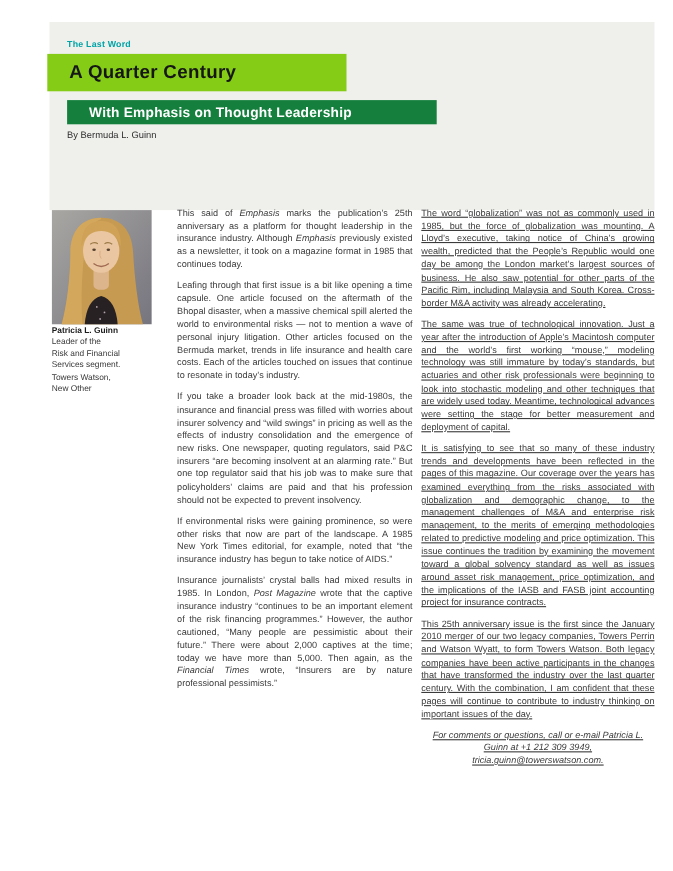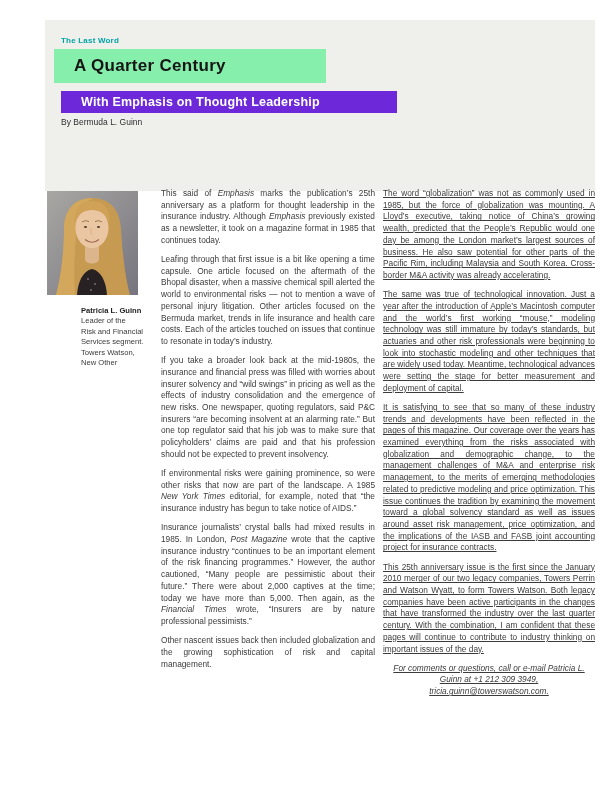--- a/index.html
+++ b/index.html
@@ -1,30 +1,30 @@
 <!DOCTYPE html>
 <html><head>
 <meta charset="utf-8">
 <style>
   html,body{margin:0;padding:0;background:#ffffff;}
   .page{position:relative;width:612px;height:712px;background:#ffffff;overflow:hidden;
         font-family:"Liberation Sans",sans-serif;-webkit-font-smoothing:antialiased;}
   .band{position:absolute;left:45px;top:20px;width:550px;height:171px;background:#efefec;}
   .kicker{position:absolute;left:61px;top:36px;font-size:8px;font-weight:bold;
           color:#00a4a6;letter-spacing:0.2px;}
-  .title-box{position:absolute;left:54px;top:49px;width:272px;height:34px;background:#86efac;
+  .title-box{position:absolute;left:43px;top:49px;width:272px;height:34px;background:#84cc16;
              display:flex;align-items:center;padding-left:20px;box-sizing:border-box;}
   .title-box span{font-size:17px;font-weight:bold;color:#161616;letter-spacing:0.3px;}
-  .subtitle-box{position:absolute;left:61px;top:91px;width:336px;height:22px;background:#6d28d9;
+  .subtitle-box{position:absolute;left:61px;top:91px;width:336px;height:22px;background:#15803d;
                 display:flex;align-items:center;padding-left:20px;box-sizing:border-box;}
   .subtitle-box span{font-size:12.5px;font-weight:bold;color:#ffffff;letter-spacing:0.2px;}
   .byline{position:absolute;left:61px;top:117px;font-size:8.5px;color:#2f2f2f;}
   .portrait{position:absolute;left:47px;top:191px;width:91px;height:104px;margin:0;}
-  .caption{position:absolute;left:47px;top:306px;width:108px;font-size:7.6px;
-           line-height:10.4px;color:#3a3a3a;margin-left:34px;}
+  .caption{position:absolute;left:47px;top:296px;width:108px;font-size:7.6px;
+           line-height:10.4px;color:#3a3a3a;}
   .caption .name{font-weight:bold;color:#1c1c1c;}
   .col{position:absolute;top:188px;font-size:8.3px;line-height:11.7px;color:#3b3b3b;}
   .col p{margin:0 0 7.5px 0;text-align:justify;}
   .col p.note{text-align:center;}
   .col1{left:161px;width:214px;}
   .col2{left:383px;width:212px;text-decoration:underline;}
   .footer{position:absolute;right:20px;top:764px;font-size:7.5px;color:#4c4c4c;}
   .footer .mag{font-style:italic;}
   .footer .issue{margin-left:3px;}
   .footer .divider{margin:0 5px;}
@@ -81,23 +81,22 @@
     <div>Risk and Financial</div>
     <div>Services segment.</div>
     <div>Towers Watson,</div>
     <div>New Other</div>
   </div>
 
   <div class="col col1">
     <p><span>This said of </span><span style="font-style: italic;">Emphasis</span><span> marks the publication’s 25th anniversary as a platform for thought leadership in the insurance industry. Although </span><span style="font-style: italic;">Emphasis</span><span> previously existed as a newsletter, it took on a magazine format in 1985 that continues today.</span></p>
     <p><span>Leafing through that first issue is a bit like opening a time capsule. One article focused on the aftermath of the Bhopal disaster, when a massive chemical spill alerted the world to environmental risks — not to mention a wave of personal injury litigation. Other articles focused on the Bermuda market, trends in life insurance and health care costs. Each of the articles touched on issues that continue to resonate in today’s industry.</span></p>
     <p><span>If you take a broader look back at the mid-1980s, the insurance and financial press was filled with worries about insurer solvency and “wild swings” in pricing as well as the effects of industry consolidation and the emergence of new risks. One newspaper, quoting regulators, said P&amp;C insurers “are becoming insolvent at an alarming rate.” But one top regulator said that his job was to make sure that policyholders’ claims are paid and that his profession should not be expected to prevent insolvency.</span></p>
-    <p><span>If environmental risks were gaining prominence, so were other risks that now are part of the landscape. A 1985 </span><span style="font-style: italic;">New York Times</span><span> editorial, for example, noted that “the insurance industry has begun to take notice of AIDS.”</span></p>
+    <p><span>If environmental risks were gaining prominence, so were other risks that now are part of the landscape. A 1985 </span><span style="">New York Times</span><span> editorial, for example, noted that “the insurance industry has begun to take notice of AIDS.”</span></p>
     <p><span>Insurance journalists’ crystal balls had mixed results in 1985. In London, </span><span style="font-style: italic;">Post Magazine</span><span> wrote that the captive insurance industry “continues to be an important element of the risk financing programmes.” However, the author cautioned, “Many people are pessimistic about their future.” There were about 2,000 captives at the time; today we have more than 5,000. Then again, as the </span><span style="font-style: italic;">Financial Times</span><span> wrote, “Insurers are by nature professional pessimists.”</span></p>
-    <p><span>Other nascent issues back then included globalization and the growing sophistication of risk and capital management.</span></p>
   </div>
 
   <div class="col col2">
     <p><span>The word “globalization” was not as commonly used in 1985, but the force of globalization was mounting. A Lloyd’s executive, taking notice of China’s growing wealth, predicted that the People’s Republic would one day be among the London market’s largest sources of business. He also saw potential for other parts of the Pacific Rim, including Malaysia and South Korea. Cross-border M&amp;A activity was already accelerating.</span></p>
     <p><span>The same was true of technological innovation. Just a year after the introduction of Apple’s Macintosh computer and the world’s first working “mouse,” modeling technology was still immature by today’s standards, but actuaries and other risk professionals were beginning to look into stochastic modeling and other techniques that are widely used today. Meantime, technological advances were setting the stage for better measurement and deployment of capital.</span></p>
     <p><span>It is satisfying to see that so many of these industry trends and developments have been reflected in the pages of this magazine. Our coverage over the years has examined everything from the risks associated with globalization and demographic change, to the management challenges of M&amp;A and enterprise risk management, to the merits of emerging methodologies related to predictive modeling and price optimization. This issue continues the tradition by examining the movement toward a global solvency standard as well as issues around asset risk management, price optimization, and the implications of the IASB and FASB joint accounting project for insurance contracts.</span></p>
     <p><span>This 25th anniversary issue is the first since the January 2010 merger of our two legacy companies, Towers Perrin and Watson Wyatt, to form Towers Watson. Both legacy companies have been active participants in the changes that have transformed the industry over the last quarter century. With the combination, I am confident that these pages will continue to contribute to industry thinking on important issues of the day.</span></p>
     <p class="note"><span style="font-style: italic;">For comments or questions, call or e-mail Patricia L. Guinn at +1 212 309 3949, tricia.guinn@towerswatson.com.</span></p>
   </div>
 

